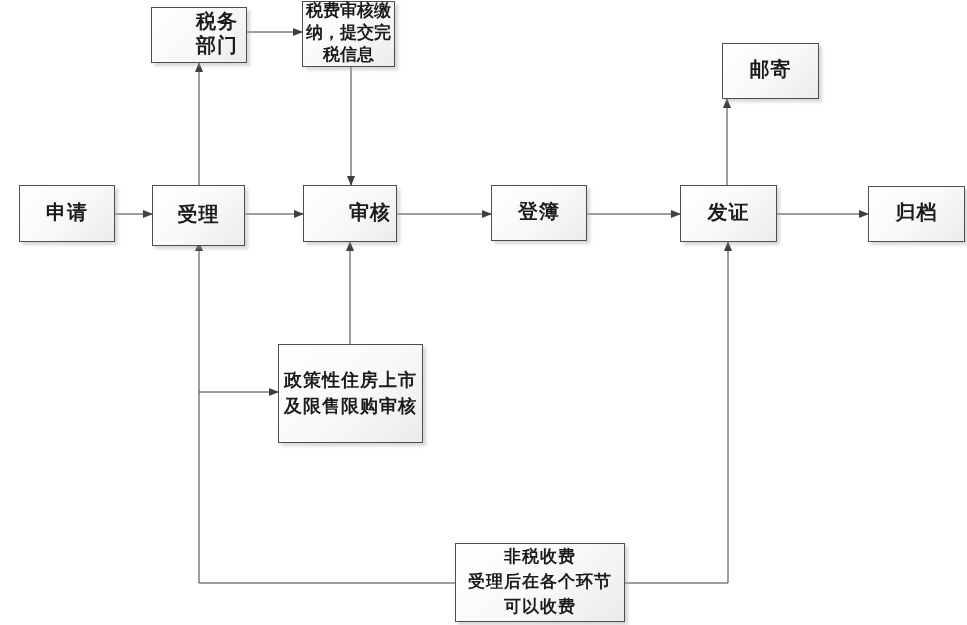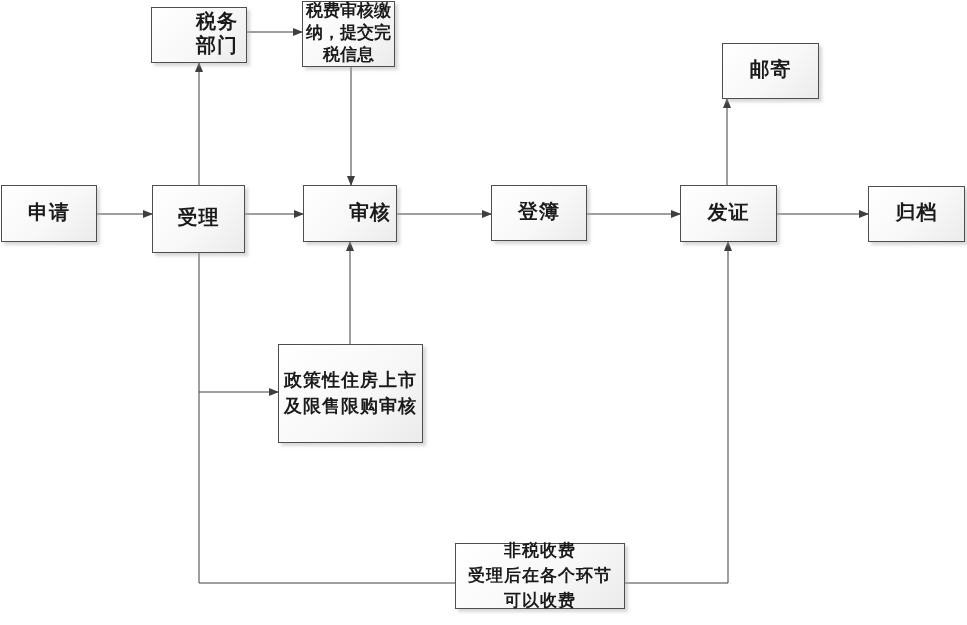--- a/index.html
+++ b/index.html
@@ -31,33 +31,33 @@
     align-items: center;
     justify-content: center;
     text-align: center;
     white-space: pre-line;
     font-weight: bold;
     color: #1b1b1b;
     letter-spacing: 1px;
     font-family: Liberation Mono, monospace;
   }
   .fs-main { font-size: 20px; line-height: 1.2; }
-  .node-apply          { left: 1px;   top: 185px; width: 96px;  height: 57px; }
-  .node-accept         { left: 152px; top: 185px; width: 93px;  height: 68px; }
+  .node-apply          { left: 19px;   top: 185px; width: 96px;  height: 57px; }
+  .node-accept         { left: 152px; top: 185px; width: 93px;  height: 61px; }
   .node-review         { left: 303px; top: 185px; width: 94px;  height: 57px; padding-left: 40px; }
   .node-register       { left: 491px; top: 185px; width: 96px;  height: 56px; }
   .node-issue          { left: 680px; top: 185px; width: 97px;  height: 57px; }
   .node-archive        { left: 868px; top: 186px; width: 97px;  height: 56px; }
   .node-tax-dept       { left: 151px; top: 7px;   width: 96px;  height: 56px; padding-left: 36px; }
   .node-tax-info       { left: 302px; top: 1px;   width: 93px;  height: 66px;
                          font-size: 17px; line-height: 22px; letter-spacing: 0; }
   .node-mail           { left: 680px; top: 43px;  width: 97px;  height: 56px; margin-left: 42px; }
   .node-policy-housing { left: 278px; top: 344px; width: 145px; height: 99px;
                          font-size: 18px; line-height: 26px; letter-spacing: 1px; }
-  .node-non-tax-fee    { left: 455px; top: 543px; width: 170px; height: 66px;
+  .node-non-tax-fee    { left: 455px; top: 543px; width: 170px; height: 79px;
                          font-size: 17px; line-height: 25px; letter-spacing: 1px; }
 </style>
 </head>
 <body>
 
 <div class="canvas">
 
   <svg class="connector-layer" width="967" height="625" viewBox="0 0 967 625" xmlns="http://www.w3.org/2000/svg">
     <defs>
       <marker id="arrow" viewBox="0 0 10 8" refX="9" refY="4" markerWidth="10" markerHeight="8" orient="auto">

